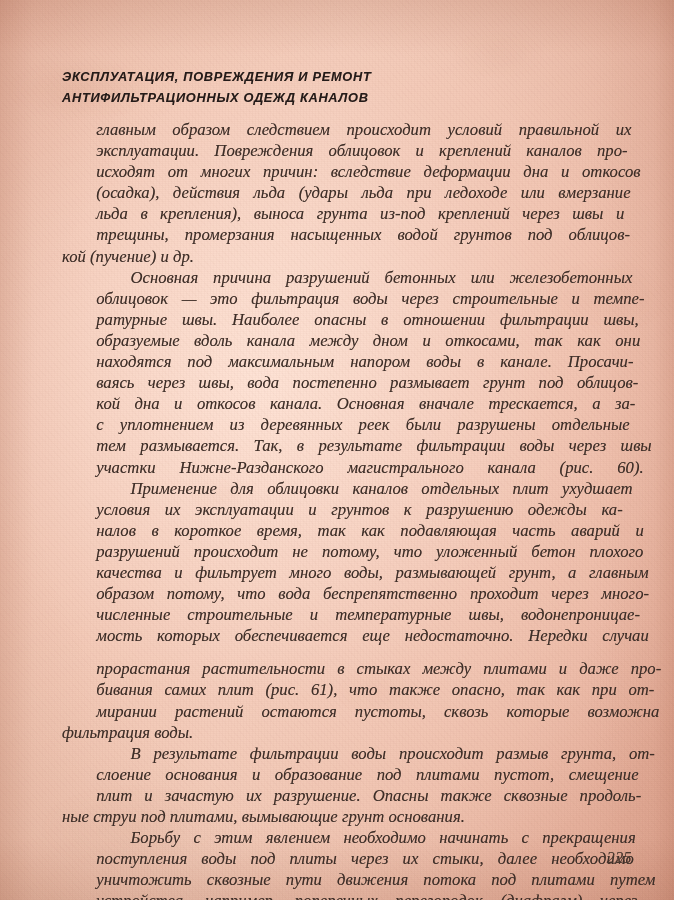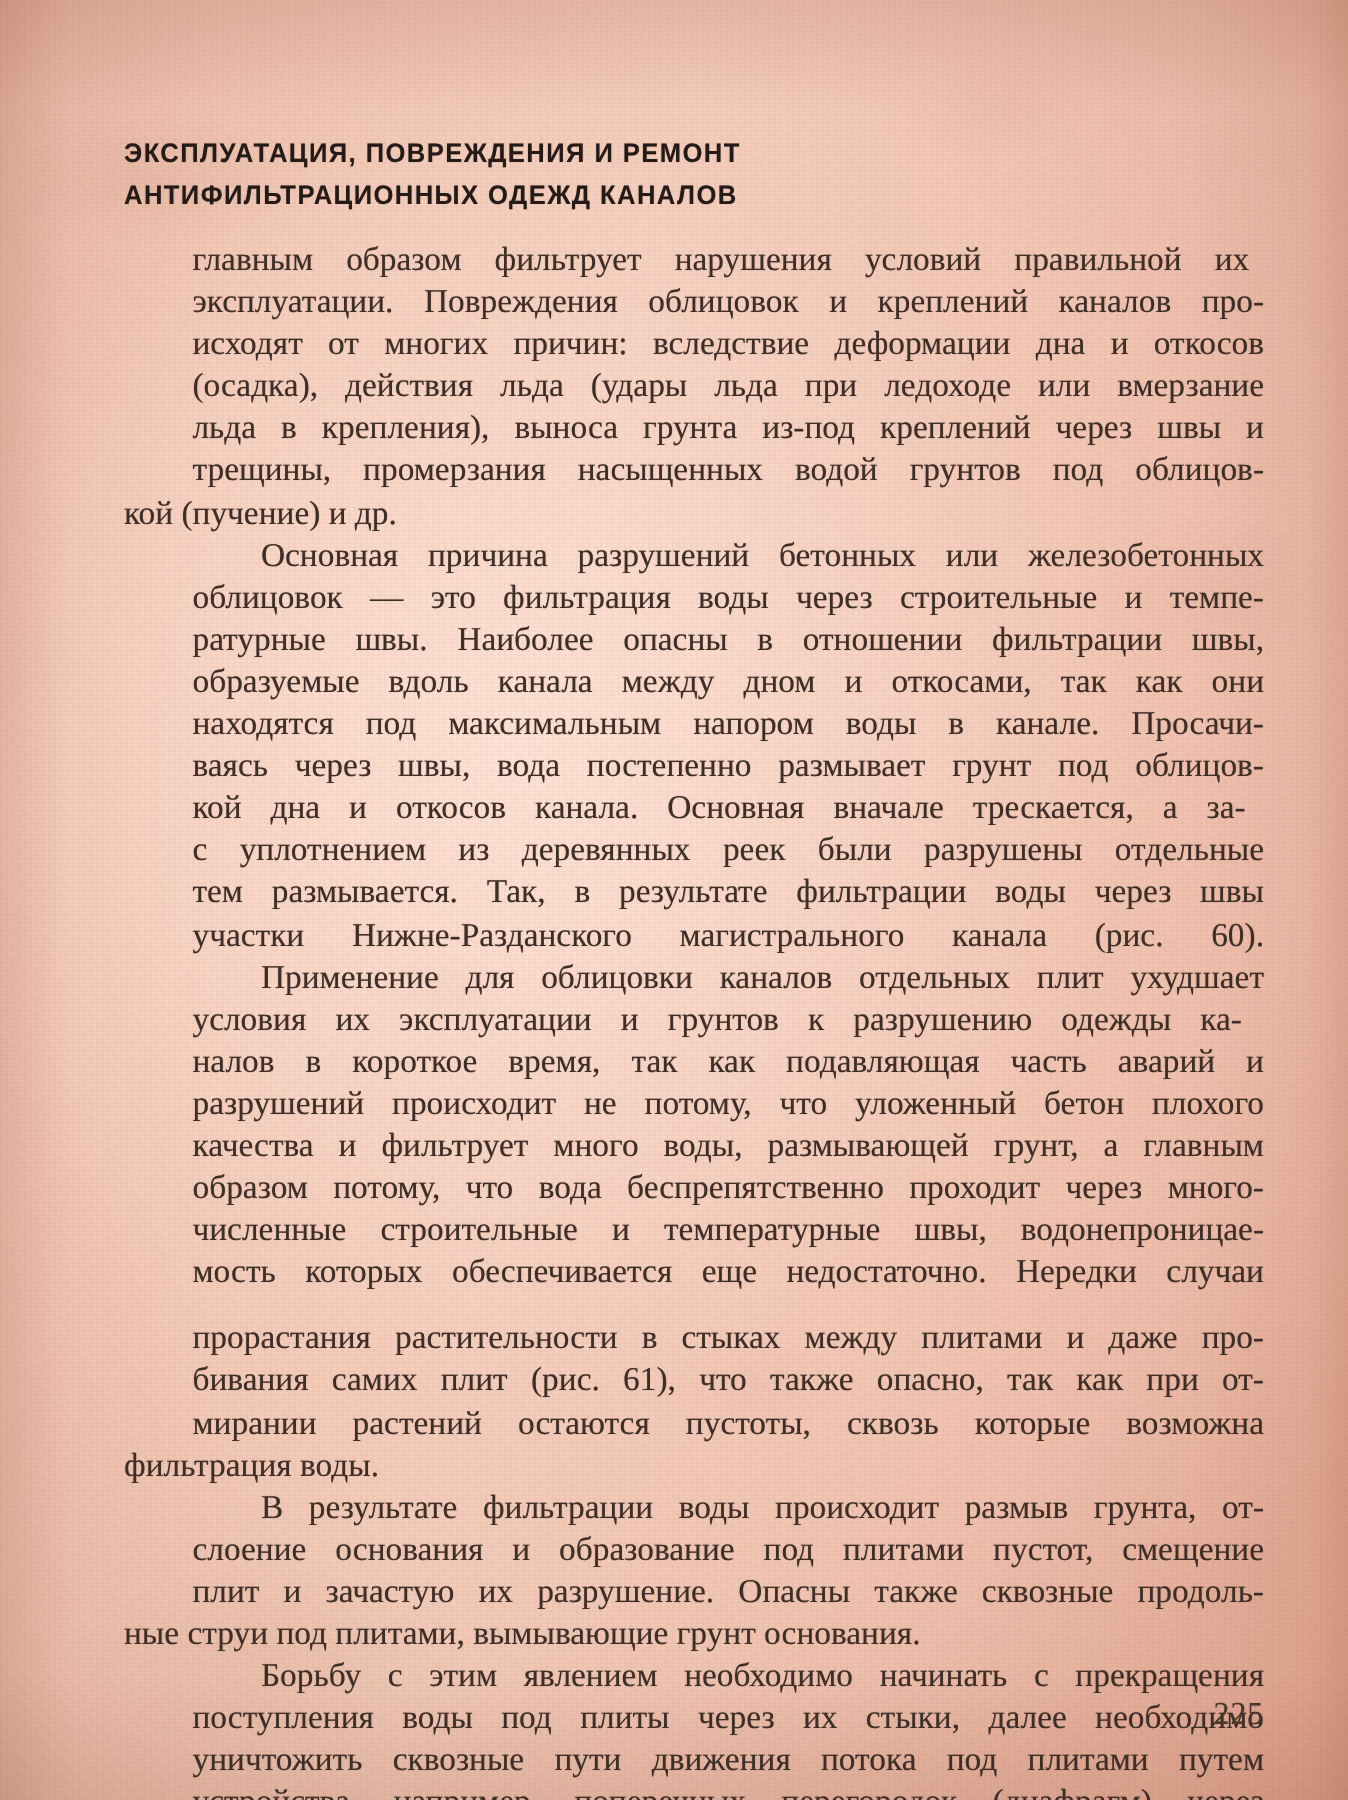--- a/index.html
+++ b/index.html
@@ -10,20 +10,21 @@
   }
 
   #page {
     position: relative;
     width: 674px;
     height: 900px;
     overflow: hidden;
     background: #a3a3a3;
     font-family: "Liberation Serif", "DejaVu Serif", serif;
     color: #3a2c28;
+    font-style: italic;
   }
 
   
   #paper-base {
     position: absolute;
     inset: 0;
     background:
       radial-gradient(ellipse 120% 95% at 38% 42%,
           rgba(255,229,216,0.92) 0%,
           rgba(246,205,188,0.55) 38%,
@@ -182,21 +183,21 @@
 
     <h1 class="heading">
       <span class="heading-line">ЭКСПЛУАТАЦИЯ, ПОВРЕЖДЕНИЯ И РЕМОНТ</span>
       <span class="heading-line">АНТИФИЛЬТРАЦИОННЫХ ОДЕЖД КАНАЛОВ</span>
     </h1>
 
     <div id="body-text">
 
       <p class="para">
         <span class="just">
-            <span style="word-spacing: 12.367px;">главным образом фильтрует нарушения условий правильной их</span>
+            <span style="word-spacing: 12.367px;">главным образом следствием происходит условий правильной их</span>
           </span>
         <span class="just">
             <span style="word-spacing: 11.063px;">эксплуатации. Повреждения облицовок и креплений каналов про-</span>
           </span>
         <span class="just">
             <span style="word-spacing: 8.48px;">исходят от многих причин: вследствие деформации дна и откосов</span>
           </span>
         <span class="just">
             <span style="word-spacing: 9.303px;">(осадка), действия льда (удары льда при ледоходе или вмерзание</span>
           </span>

